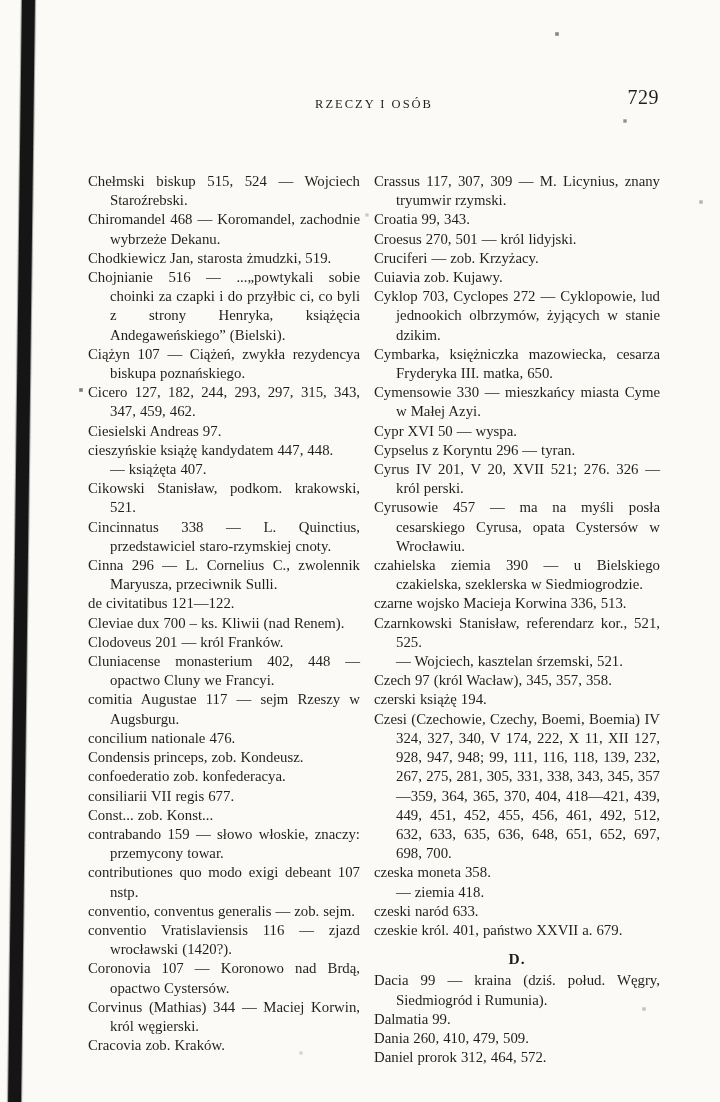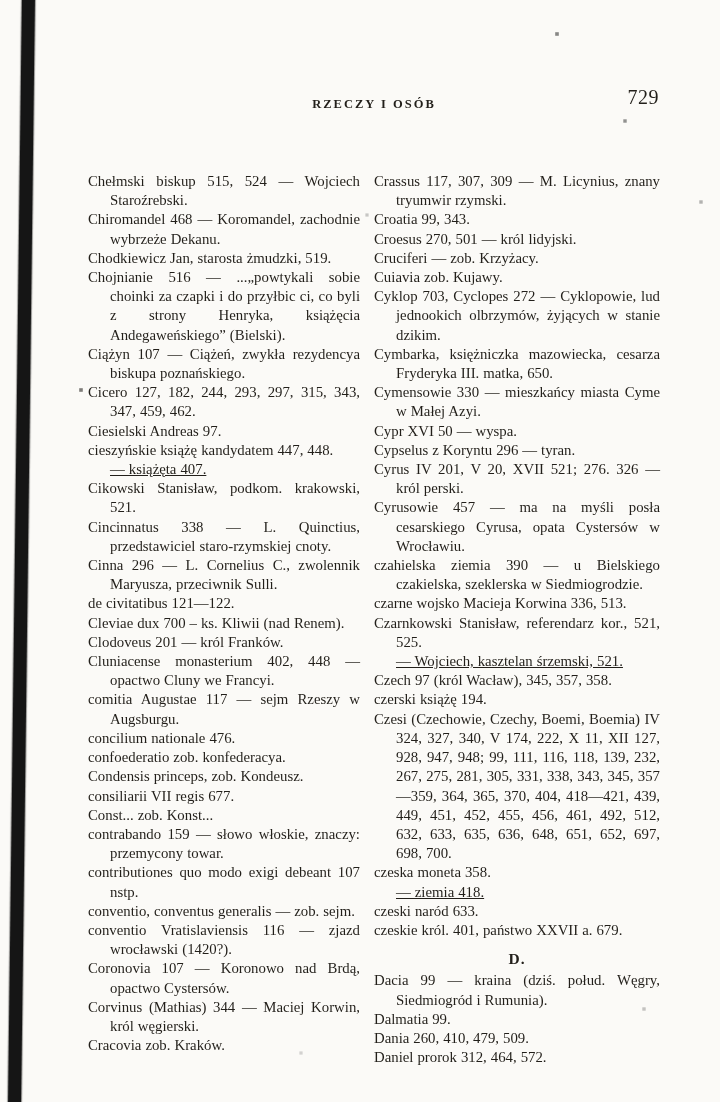--- a/index.html
+++ b/index.html
@@ -32,21 +32,21 @@
   .running-header{
     position:relative;
     height:30px;
     margin-bottom:15px;
   }
   .running-header .title{
     position:absolute;
     left:0;right:0;top:9px;
     text-align:center;
     font-size:12.5px;
-    font-weight:bold;
+    font-weight:normal;
     letter-spacing:2px;
   }
   .running-header .pageno{
     position:absolute;
     right:1px;top:-2px;
     font-size:20px;
     letter-spacing:.5px;
   }
   .columns{
     display:flex;
@@ -60,21 +60,20 @@
     margin:0;
     font-size:14.8px;
     line-height:19.2px;
     text-align:justify;
     padding-left:22px;
     text-indent:-22px;
     word-spacing:.02em;
   }
   p.sub{
     text-indent:0;
-    text-decoration:underline;
   }
   p.section{
     text-align:center;
     font-weight:bold;
     padding:9px 0 3px 0;
     text-indent:0;
     padding-left:0;
     font-size:15.5px;
     letter-spacing:1px;
   }
@@ -116,22 +115,22 @@
         <p class="entry sub">— książęta 407.</p>
         <p class="entry">Cikowski Stanisław, podkom. krakowski, 521.</p>
         <p class="entry">Cincinnatus 338 — L. Quinctius, przedstawiciel staro-rzymskiej cnoty.</p>
         <p class="entry">Cinna 296 — L. Cornelius C., zwolennik Maryusza, przeciwnik Sulli.</p>
         <p class="entry">de civitatibus 121—122.</p>
         <p class="entry">Cleviae dux 700 – ks. Kliwii (nad Renem).</p>
         <p class="entry">Clodoveus 201 — król Franków.</p>
         <p class="entry">Cluniacense monasterium 402, 448 — opactwo Cluny we Francyi.</p>
         <p class="entry">comitia Augustae 117 — sejm Rzeszy w Augsburgu.</p>
         <p class="entry">concilium nationale 476.</p>
+        <p class="entry">Condensis princeps, zob. Kondeusz.</p>
         <p class="entry">confoederatio zob. konfederacya.</p>
-        <p class="entry">Condensis princeps, zob. Kondeusz.</p>
         <p class="entry">consiliarii VII regis 677.</p>
         <p class="entry">Const... zob. Konst...</p>
         <p class="entry">contrabando 159 — słowo włoskie, znaczy: przemycony towar.</p>
         <p class="entry">contributiones quo modo exigi debeant 107 nstp.</p>
         <p class="entry">conventio, conventus generalis — zob. sejm.</p>
         <p class="entry">conventio Vratislaviensis 116 — zjazd wrocławski (1420?).</p>
         <p class="entry">Coronovia 107 — Koronowo nad Brdą, opactwo Cystersów.</p>
         <p class="entry">Corvinus (Mathias) 344 — Maciej Korwin, król węgierski.</p>
         <p class="entry">Cracovia zob. Kraków.</p>
       </div>

